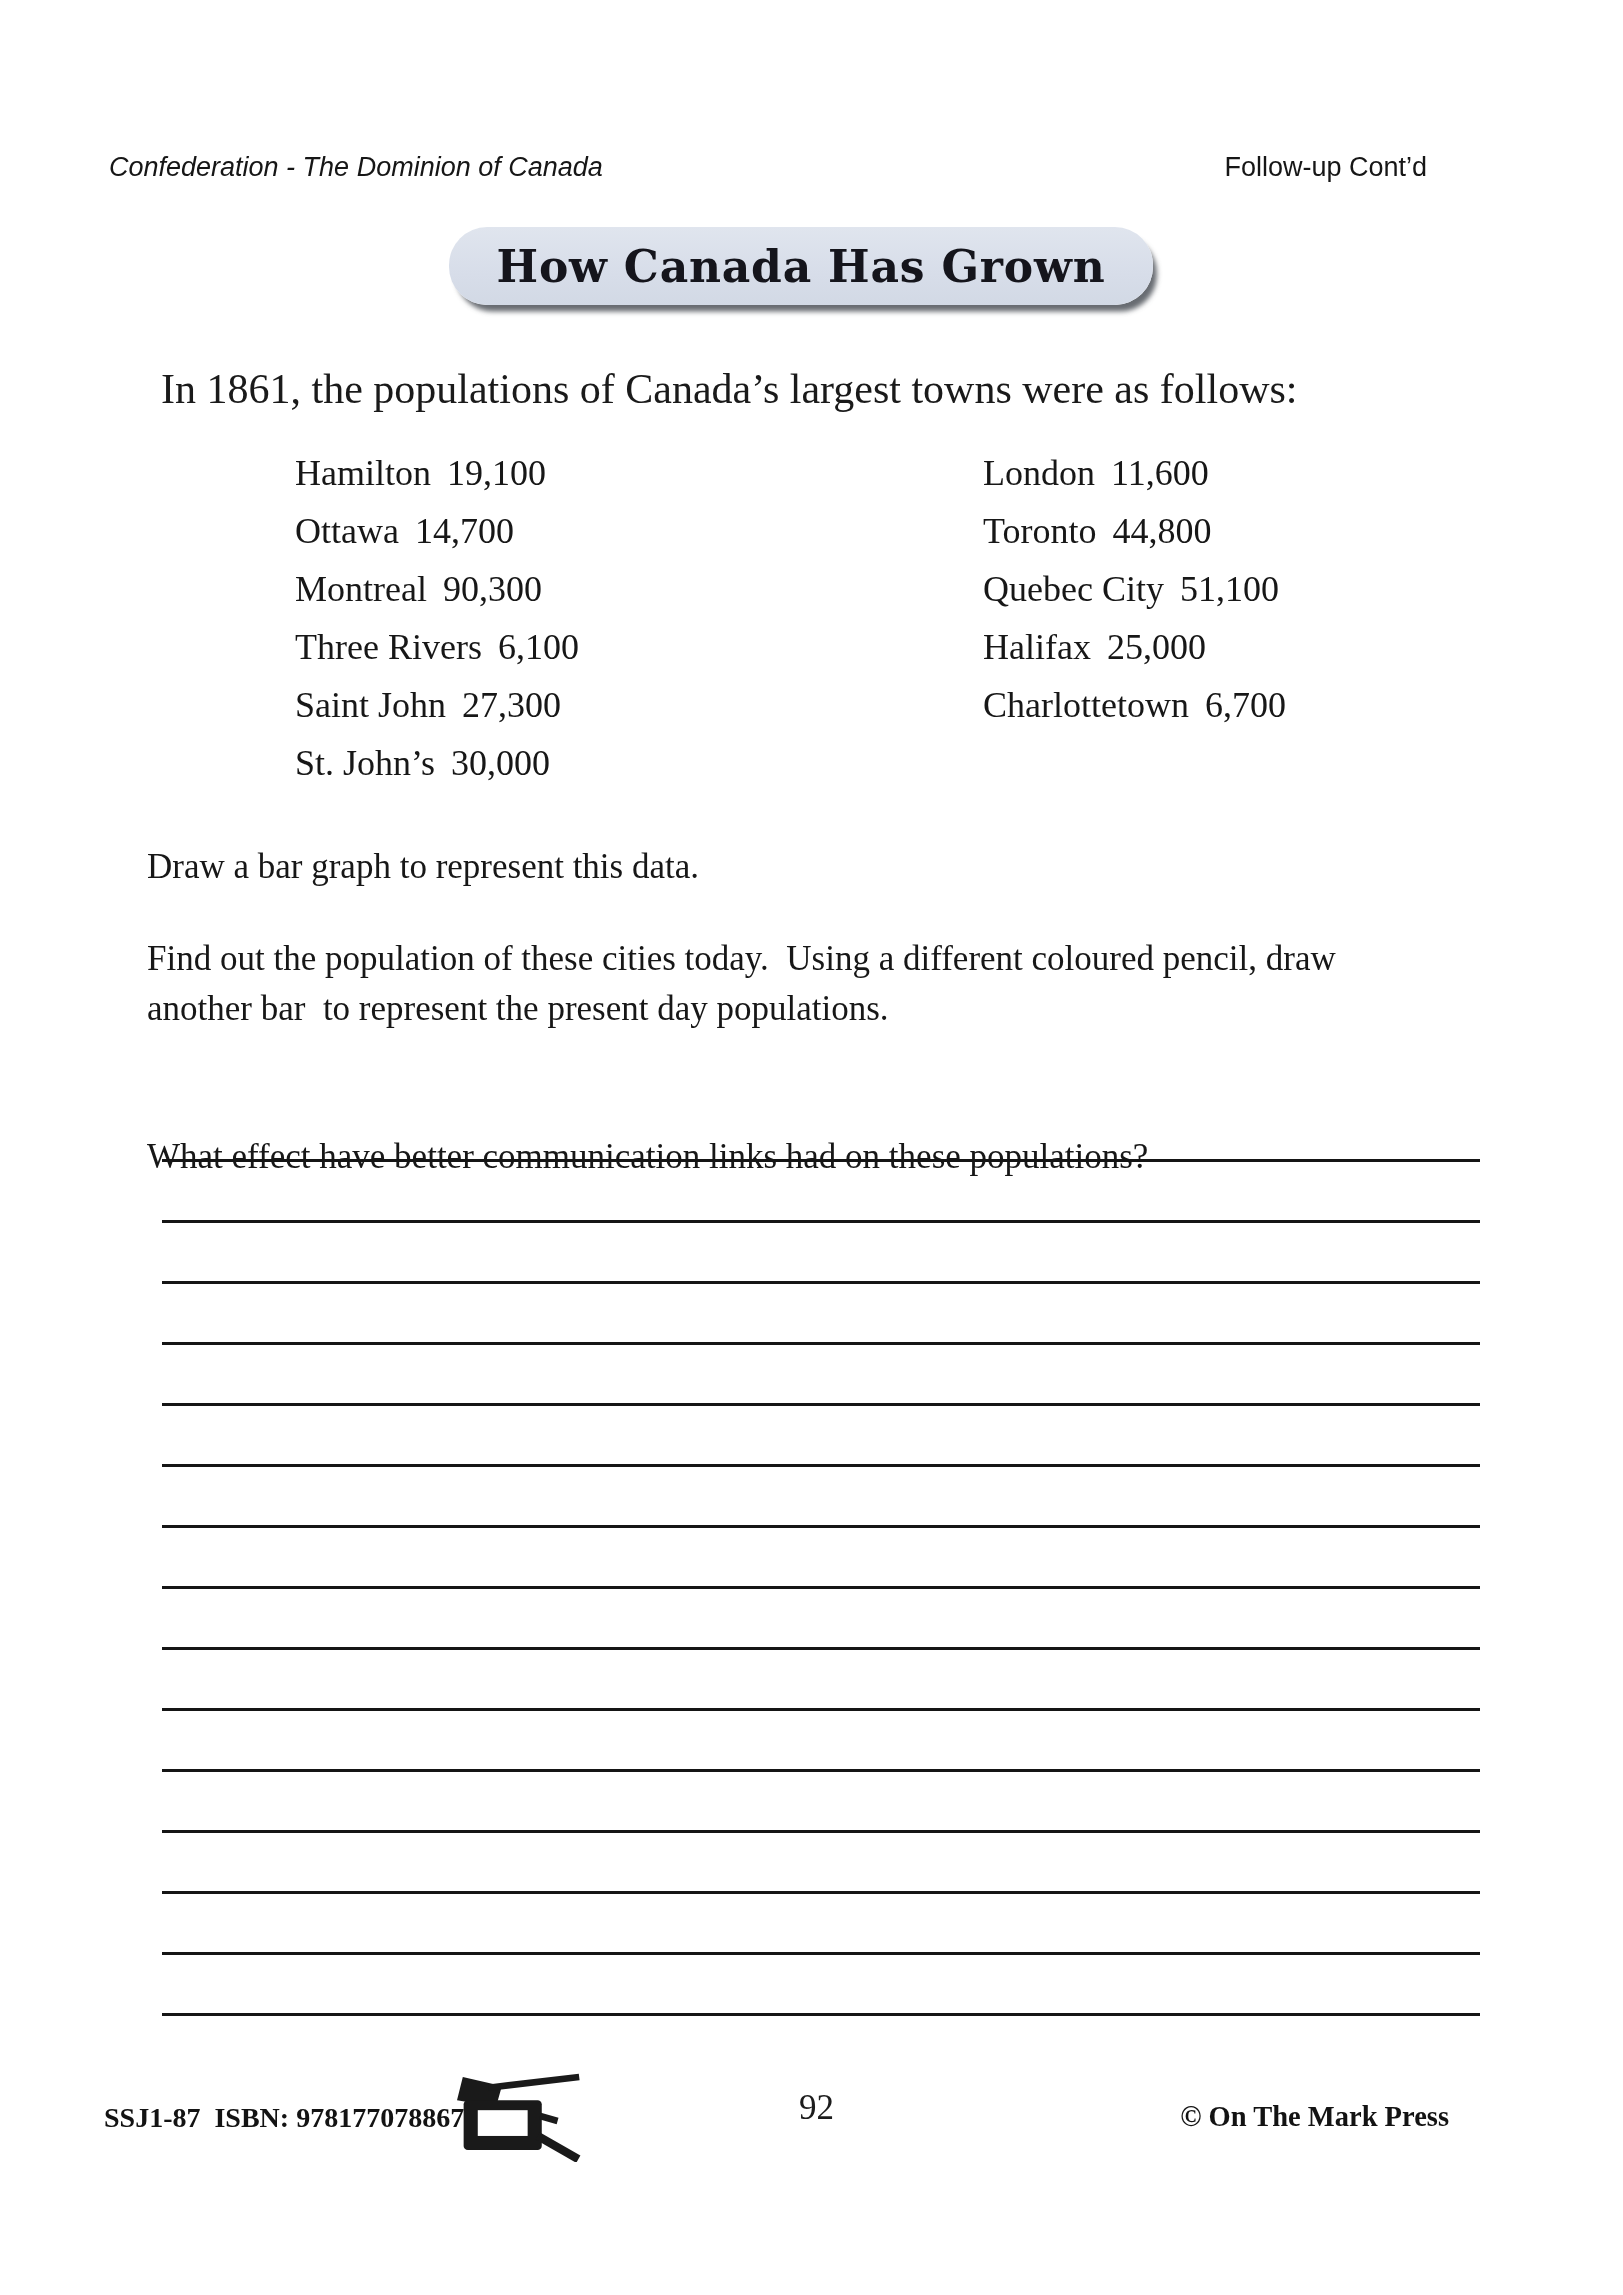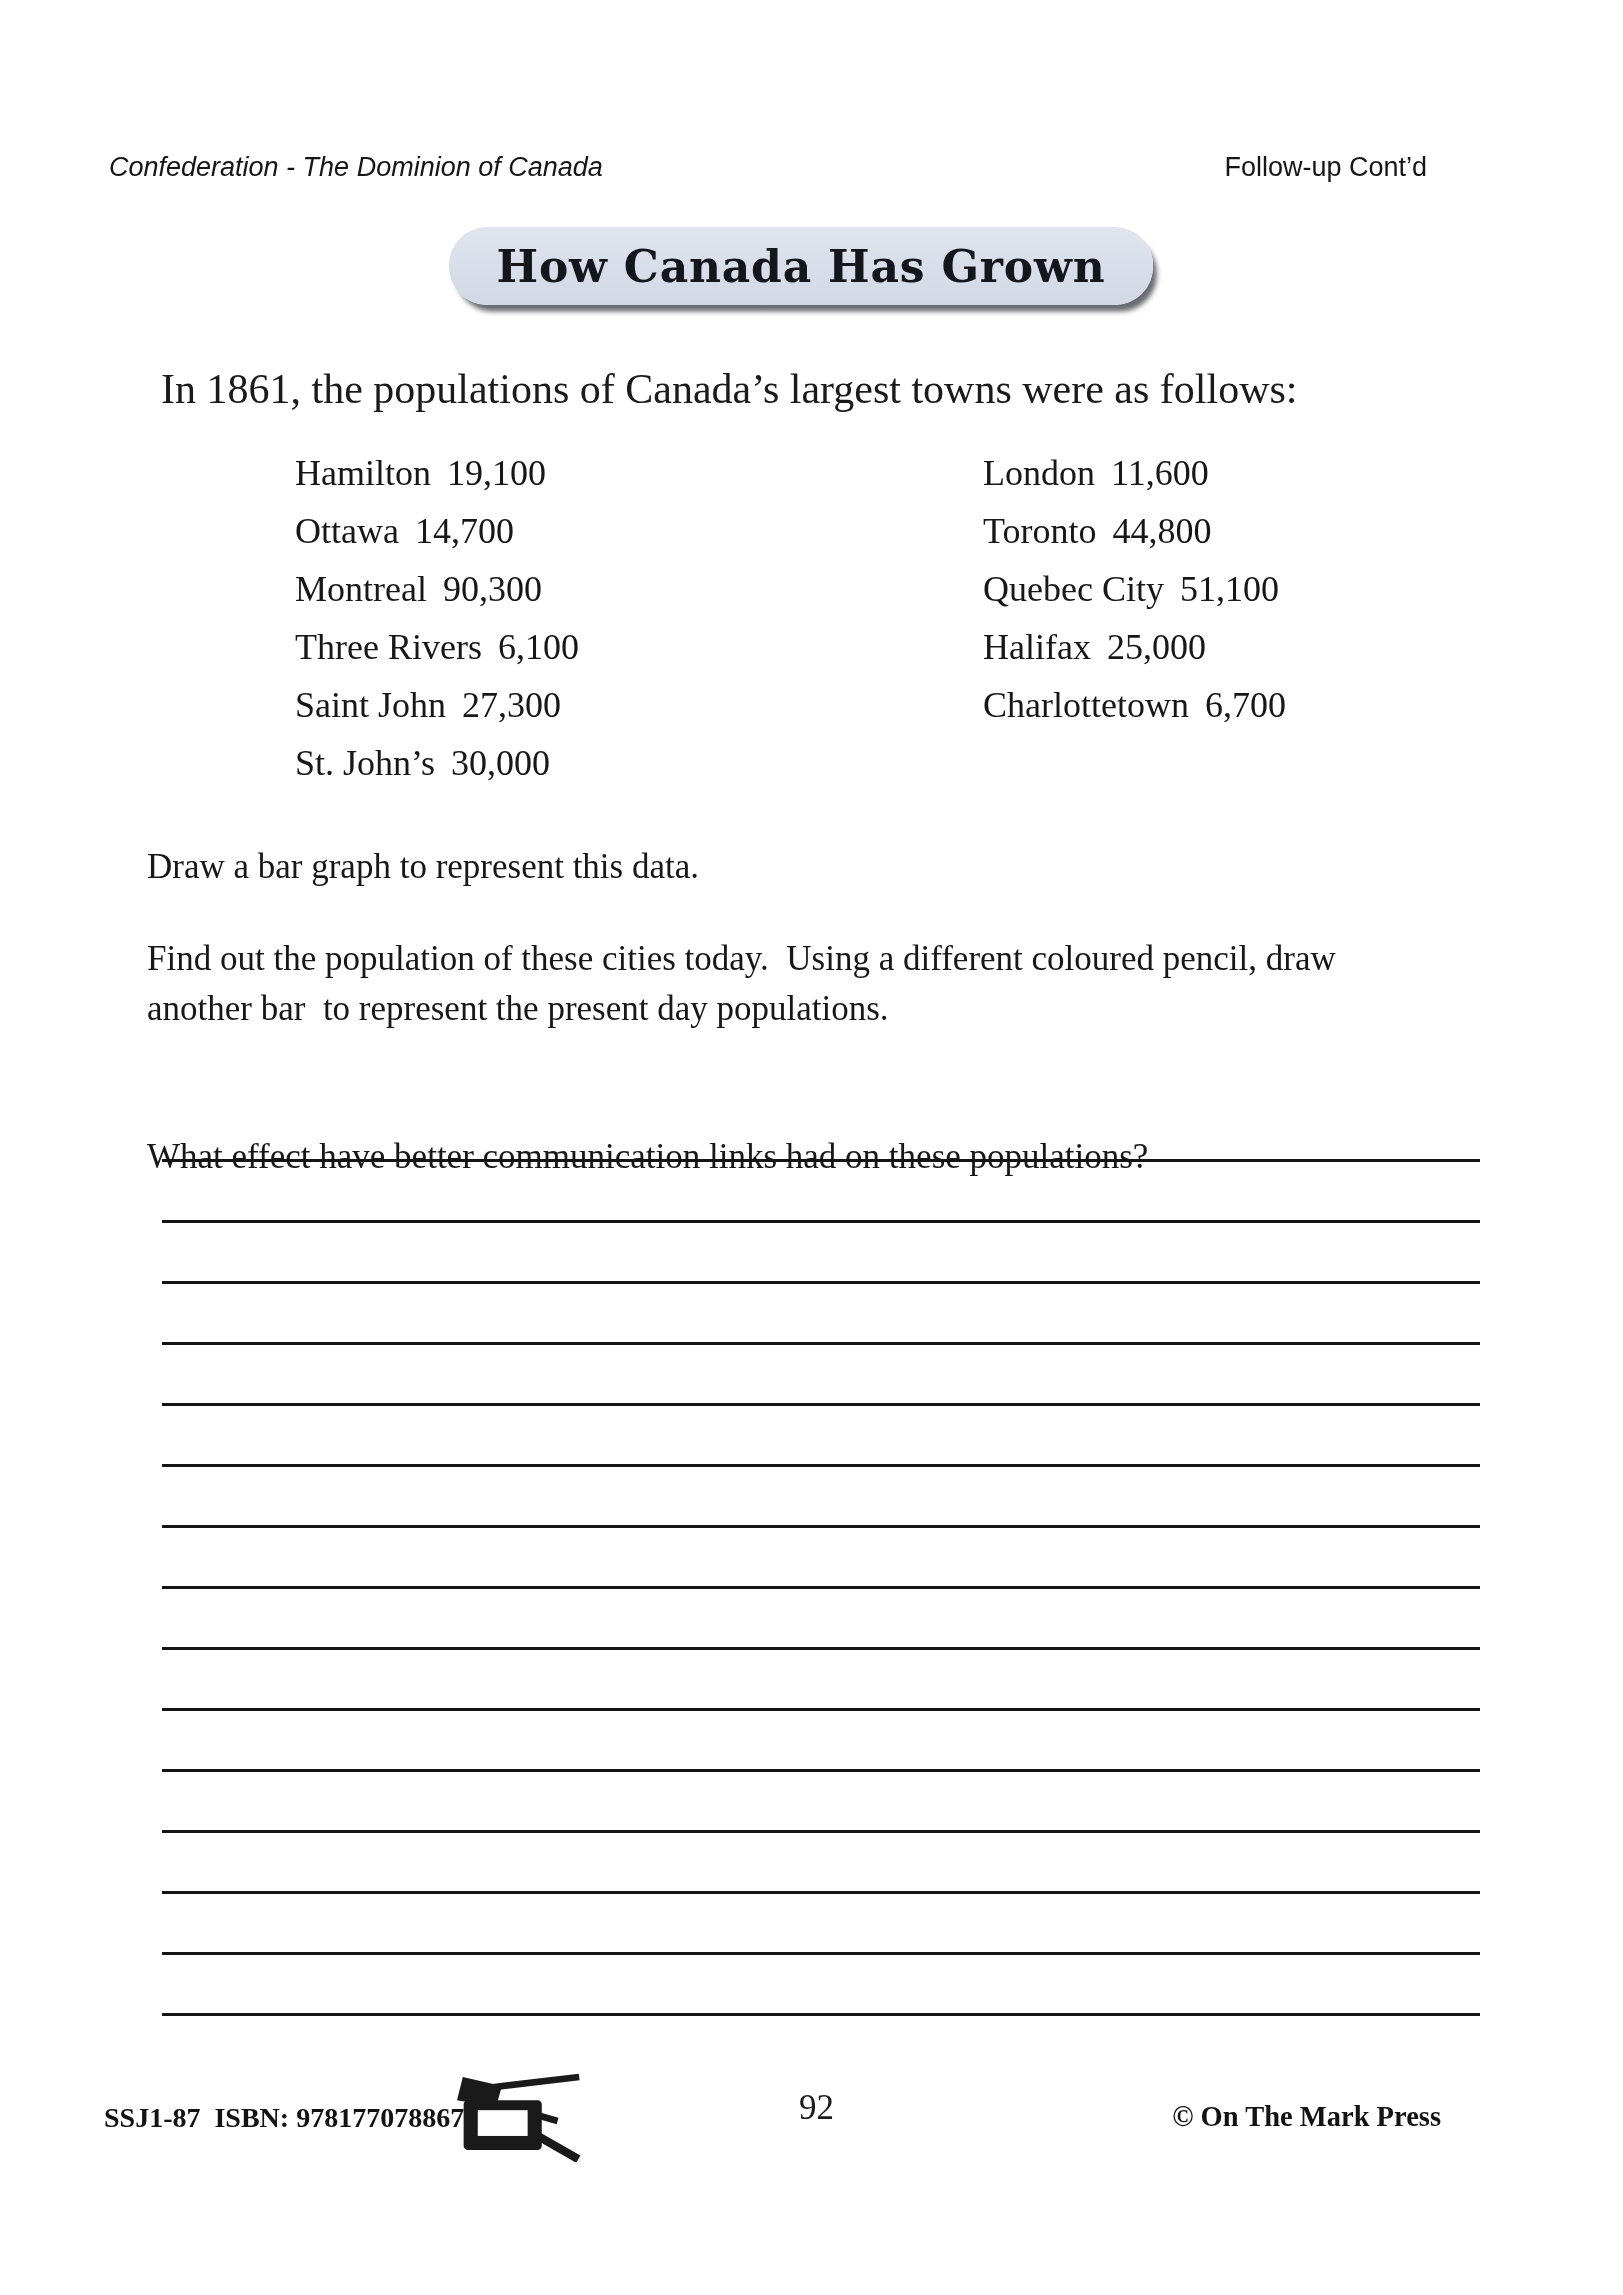--- a/index.html
+++ b/index.html
@@ -96,21 +96,21 @@
     left:452px; top:2070px;
     width:133px; height:92px;
   }
   .footer-page{
     left:753px; top:2088px;
     width:127px; text-align:center;
     font-size:35px;
     color:#1c1c1c;
   }
   .footer-copy{
-    right:103px; top:2101px;
+    right:95px; top:2101px;
     font-size:28.5px; font-weight:bold;
     color:#131313;
   }
 </style>
 </head>
 <body>
 
 <div id="page">
 
   <div class="abs header-left keep-spaces">Confederation - The Dominion of Canada</div>

